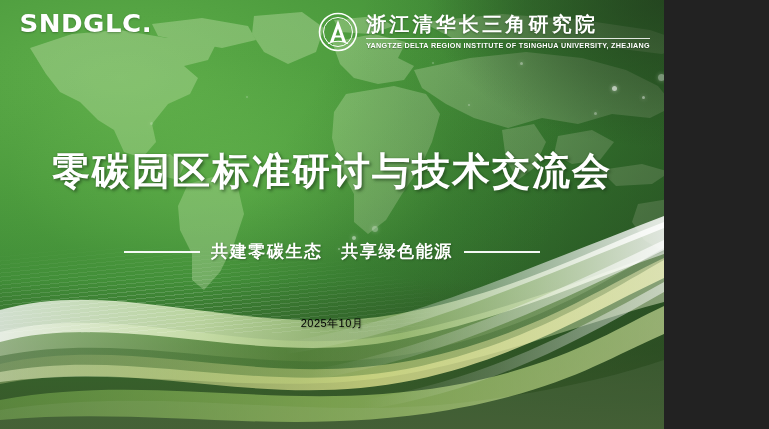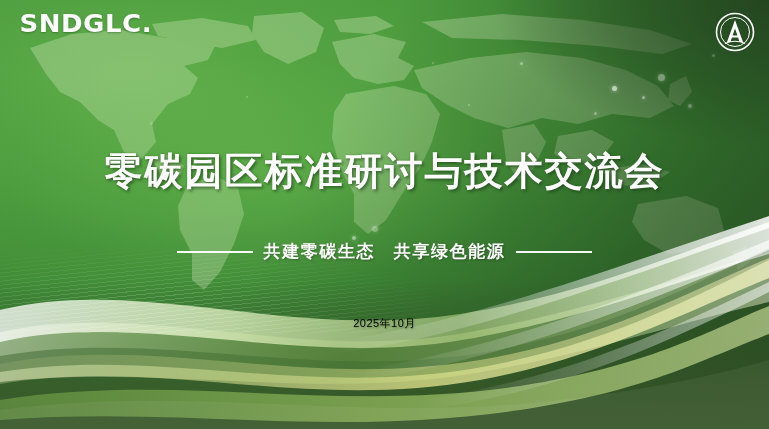--- a/index.html
+++ b/index.html
@@ -5,21 +5,21 @@
 <style>
   html, body {
     margin: 0;
     padding: 0;
     background: #222;
   }
   * { box-sizing: border-box; }
 
   .slide {
     position: relative;
-    width: 769px;
+    width: 664px;
     height: 429px;
     overflow: hidden;
     font-family: "Liberation Sans", "DejaVu Sans", sans-serif;
     background: #4a9a3d;
   }
 
   
   .bg-base {
     position: absolute; inset: 0;
     background:
@@ -292,20 +292,24 @@
   <div class="logo-right">
     <div class="seal">
       <svg viewBox="0 0 40 40" aria-hidden="true">
         <circle cx="20" cy="20" r="18.5" fill="none" stroke="#ffffff" stroke-width="1.6"></circle>
         <circle cx="20" cy="20" r="14.5" fill="none" stroke="#ffffff" stroke-width="1"></circle>
         <path d="M20 8 L28 30 L24.6 30 L20 16.5 L15.4 30 L12 30 Z" fill="#ffffff"></path>
         <rect x="15.5" y="23.5" width="9" height="2" fill="#ffffff"></rect>
         <path d="M10 31.5 Q20 27 30 31.5" fill="none" stroke="#ffffff" stroke-width="1.2"></path>
       </svg>
     </div>
+    <div class="txt">
+      <div class="cn">浙江清华长三角研究院</div>
+      <div class="en">YANGTZE DELTA REGION INSTITUTE OF TSINGHUA UNIVERSITY, ZHEJIANG</div>
+    </div>
   </div>
 
   <div class="headline">零碳园区标准研讨与技术交流会</div>
 
   <div class="subline">
     <div class="rule"></div>
     <div class="sub-text">共建零碳生态　共享绿色能源</div>
     <div class="rule"></div>
   </div>
 

